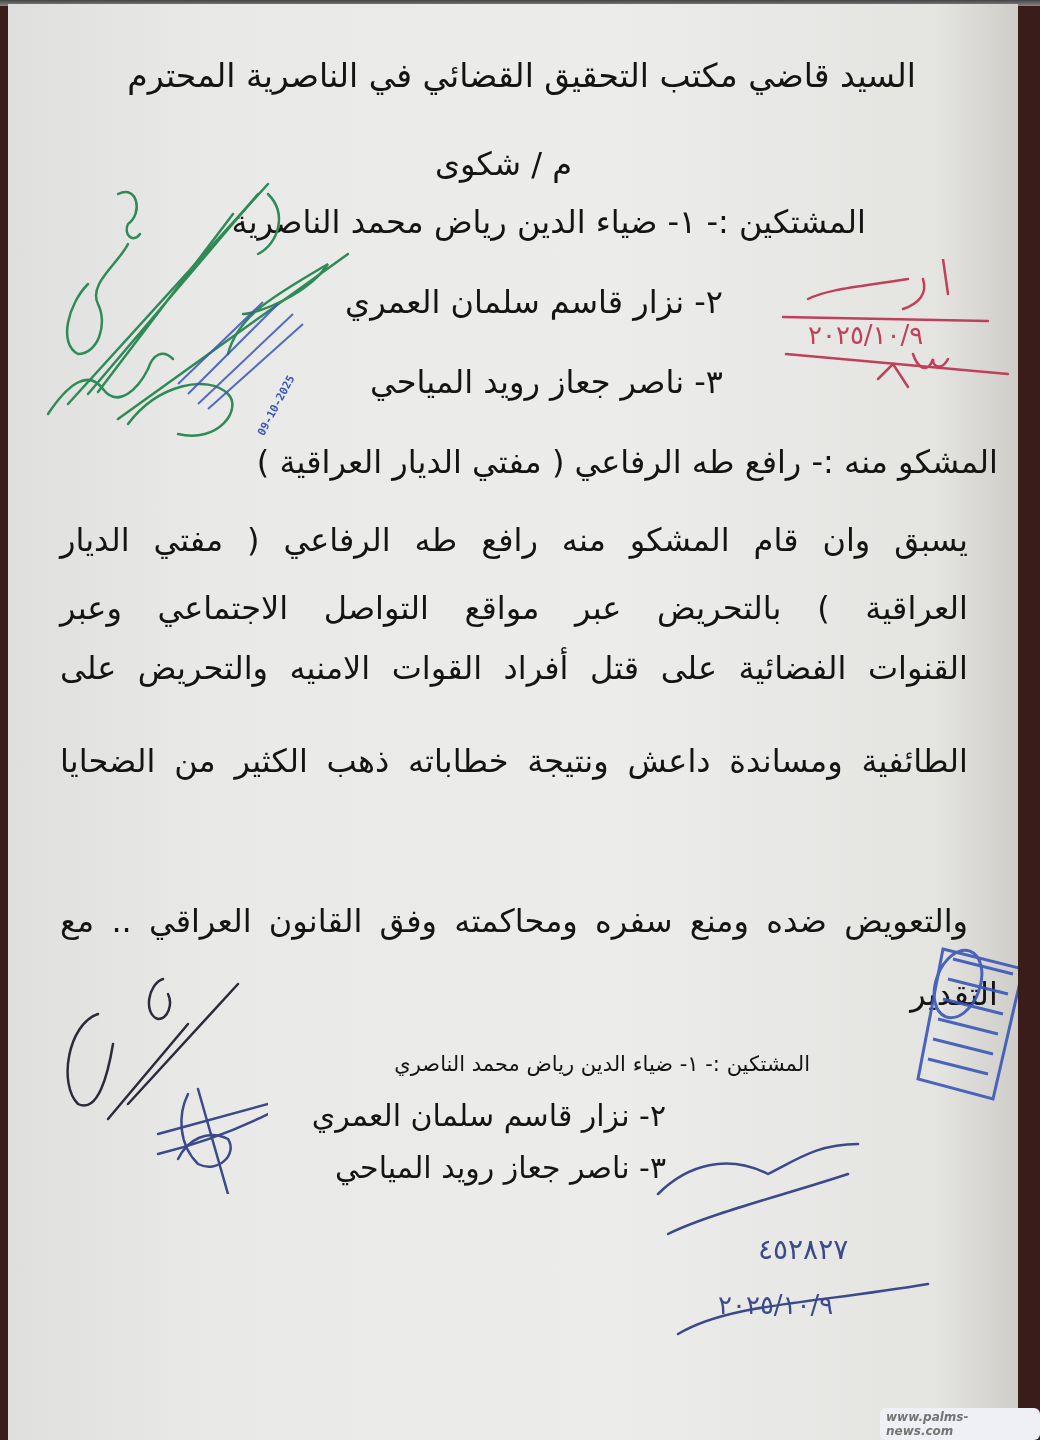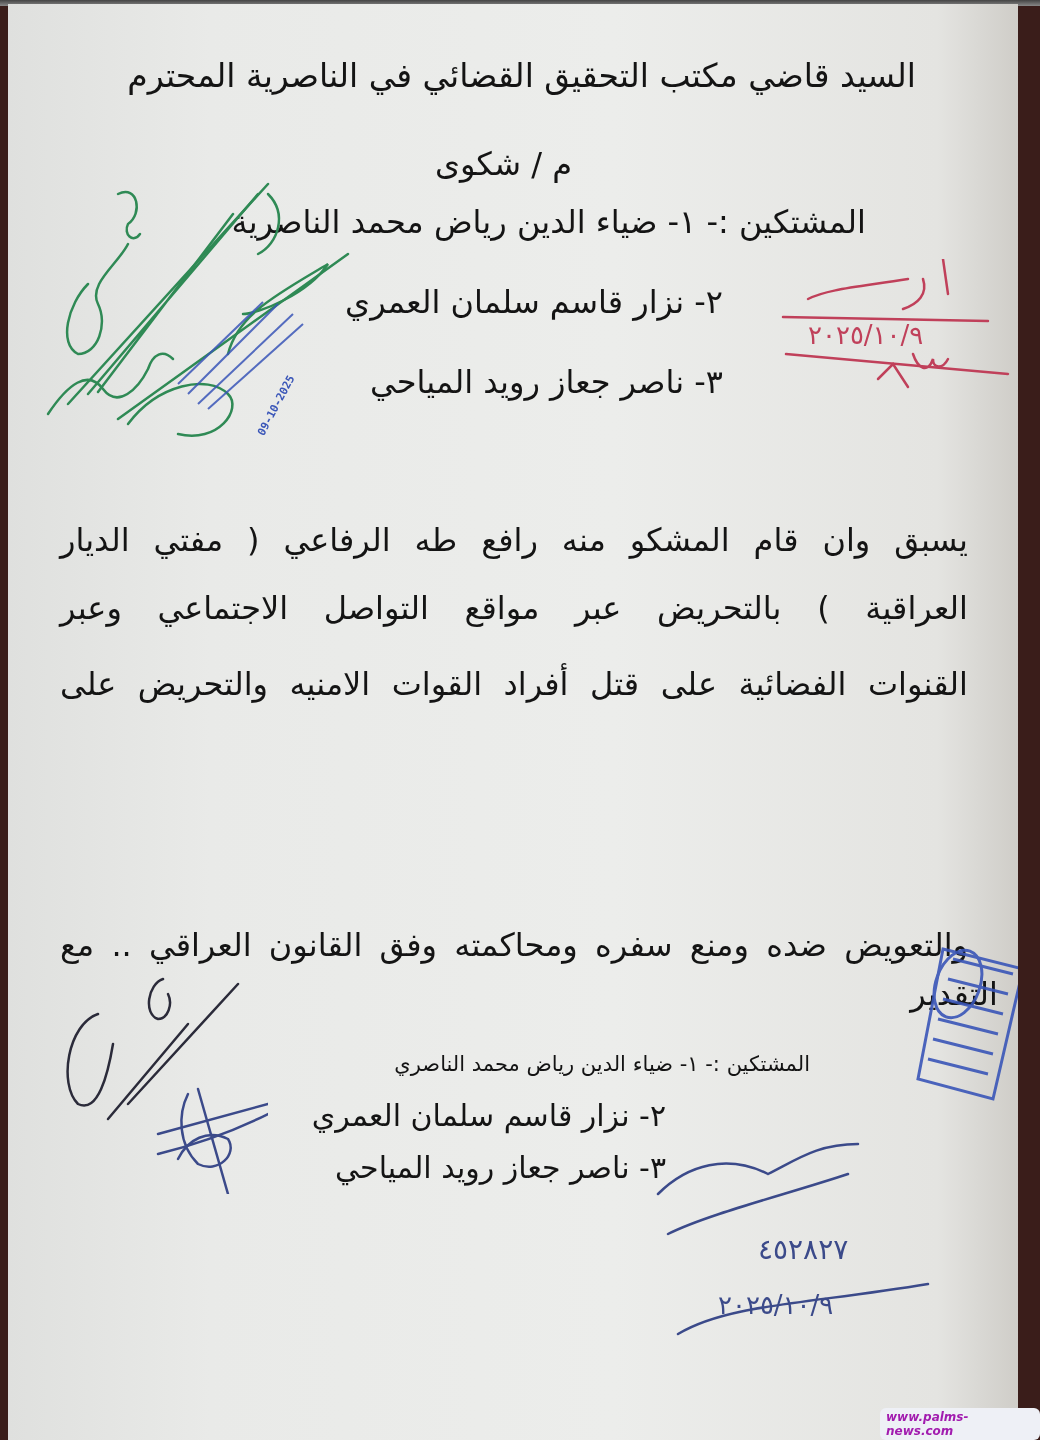--- a/index.html
+++ b/index.html
@@ -30,21 +30,21 @@
     .stamp-green {
       position:absolute; left:20px; top:150px; width:330px; height:300px;
     }
     .red-note { position:absolute; left:760px; top:255px; }
     .stamp-blue-top { position:absolute; left:160px; top:290px; }
     .stamp-blue-bottom { position:absolute; left:905px; top:935px; }
     .sig-bottom-left { position:absolute; left:30px; top:960px; }
     .sig-bottom-right { position:absolute; left:640px; top:1100px; }
     .watermark {
       position:absolute; left:880px; top:1408px;
-      background:#eef0f6; color:#a21caf; font-style:italic; font-weight:bold;
+      background:#eef0f6; color:#737373; font-style:italic; font-weight:bold;
       font-family:"DejaVu Sans","Liberation Sans",sans-serif;
       font-size:12px; padding:2px 6px; border-radius:6px;
     }
     .stamp-date {
       position:absolute; left:235px; top:395px; transform:rotate(-62deg);
       color:#3a56b8; font-size:11px; font-weight:bold;
       font-family:"DejaVu Sans Mono","Liberation Mono",monospace;
     }
   </style>
 </head>
@@ -57,25 +57,27 @@
   <div class="line subject">م / شكوى</div>
 
   <div class="line" style="top:198px; right:152px;">
     <span>المشتكين :-</span>
     <span> </span>
     <span>١- ضياء الدين رياض محمد الناصرية</span>
   </div>
   <div class="line" style="top:278px; right:295px;">٢- نزار قاسم سلمان العمري</div>
   <div class="line" style="top:358px; right:295px;">٣- ناصر جعاز رويد المياحي</div>
 
+  <div class="line" style="top:438px; right:20px;">المشكو منه :- رافع طه الرفاعي ( مفتي الديار العراقية )</div>
 
   <div class="line body-line" style="top:584px;">العراقية ) بالتحريض عبر مواقع التواصل الاجتماعي وعبر</div>
   <div class="line body-line" style="top:516px;">يسبق وان قام المشكو منه  رافع طه  الرفاعي ( مفتي الديار</div>
-  <div class="line body-line" style="top:660px;">القنوات الفضائية على قتل أفراد القوات الامنيه والتحريض على</div>
-  <div class="line body-line" style="top:897px;margin-top:24px;">والتعويض ضده ومنع سفره ومحاكمته وفق القانون العراقي .. مع</div>
+  <div class="line body-line" style="top:644px;">القنوات الفضائية على قتل أفراد القوات الامنيه والتحريض على</div>
+  <div class="line body-line" style="top:737px;">الطائفية ومساندة داعش ونتيجة خطاباته ذهب الكثير من الضحايا</div>
+  <div class="line body-line" style="top:897px;">والتعويض ضده ومنع سفره ومحاكمته وفق القانون العراقي .. مع</div>
   <div class="line" style="top:970px; right:20px;">التقدير</div>
 
   <div class="line" style="top:1040px; right:208px; font-size:21px;">
     <span>المشتكين :-</span>
     <span> </span>
     <span>١- ضياء الدين رياض محمد الناصري</span>
   </div>
   <div class="line" style="top:1092px; right:352px; font-size:30px;">٢- نزار قاسم سلمان العمري</div>
   <div class="line" style="top:1144px; right:352px; font-size:30px;">٣- ناصر جعاز رويد المياحي</div>
 

